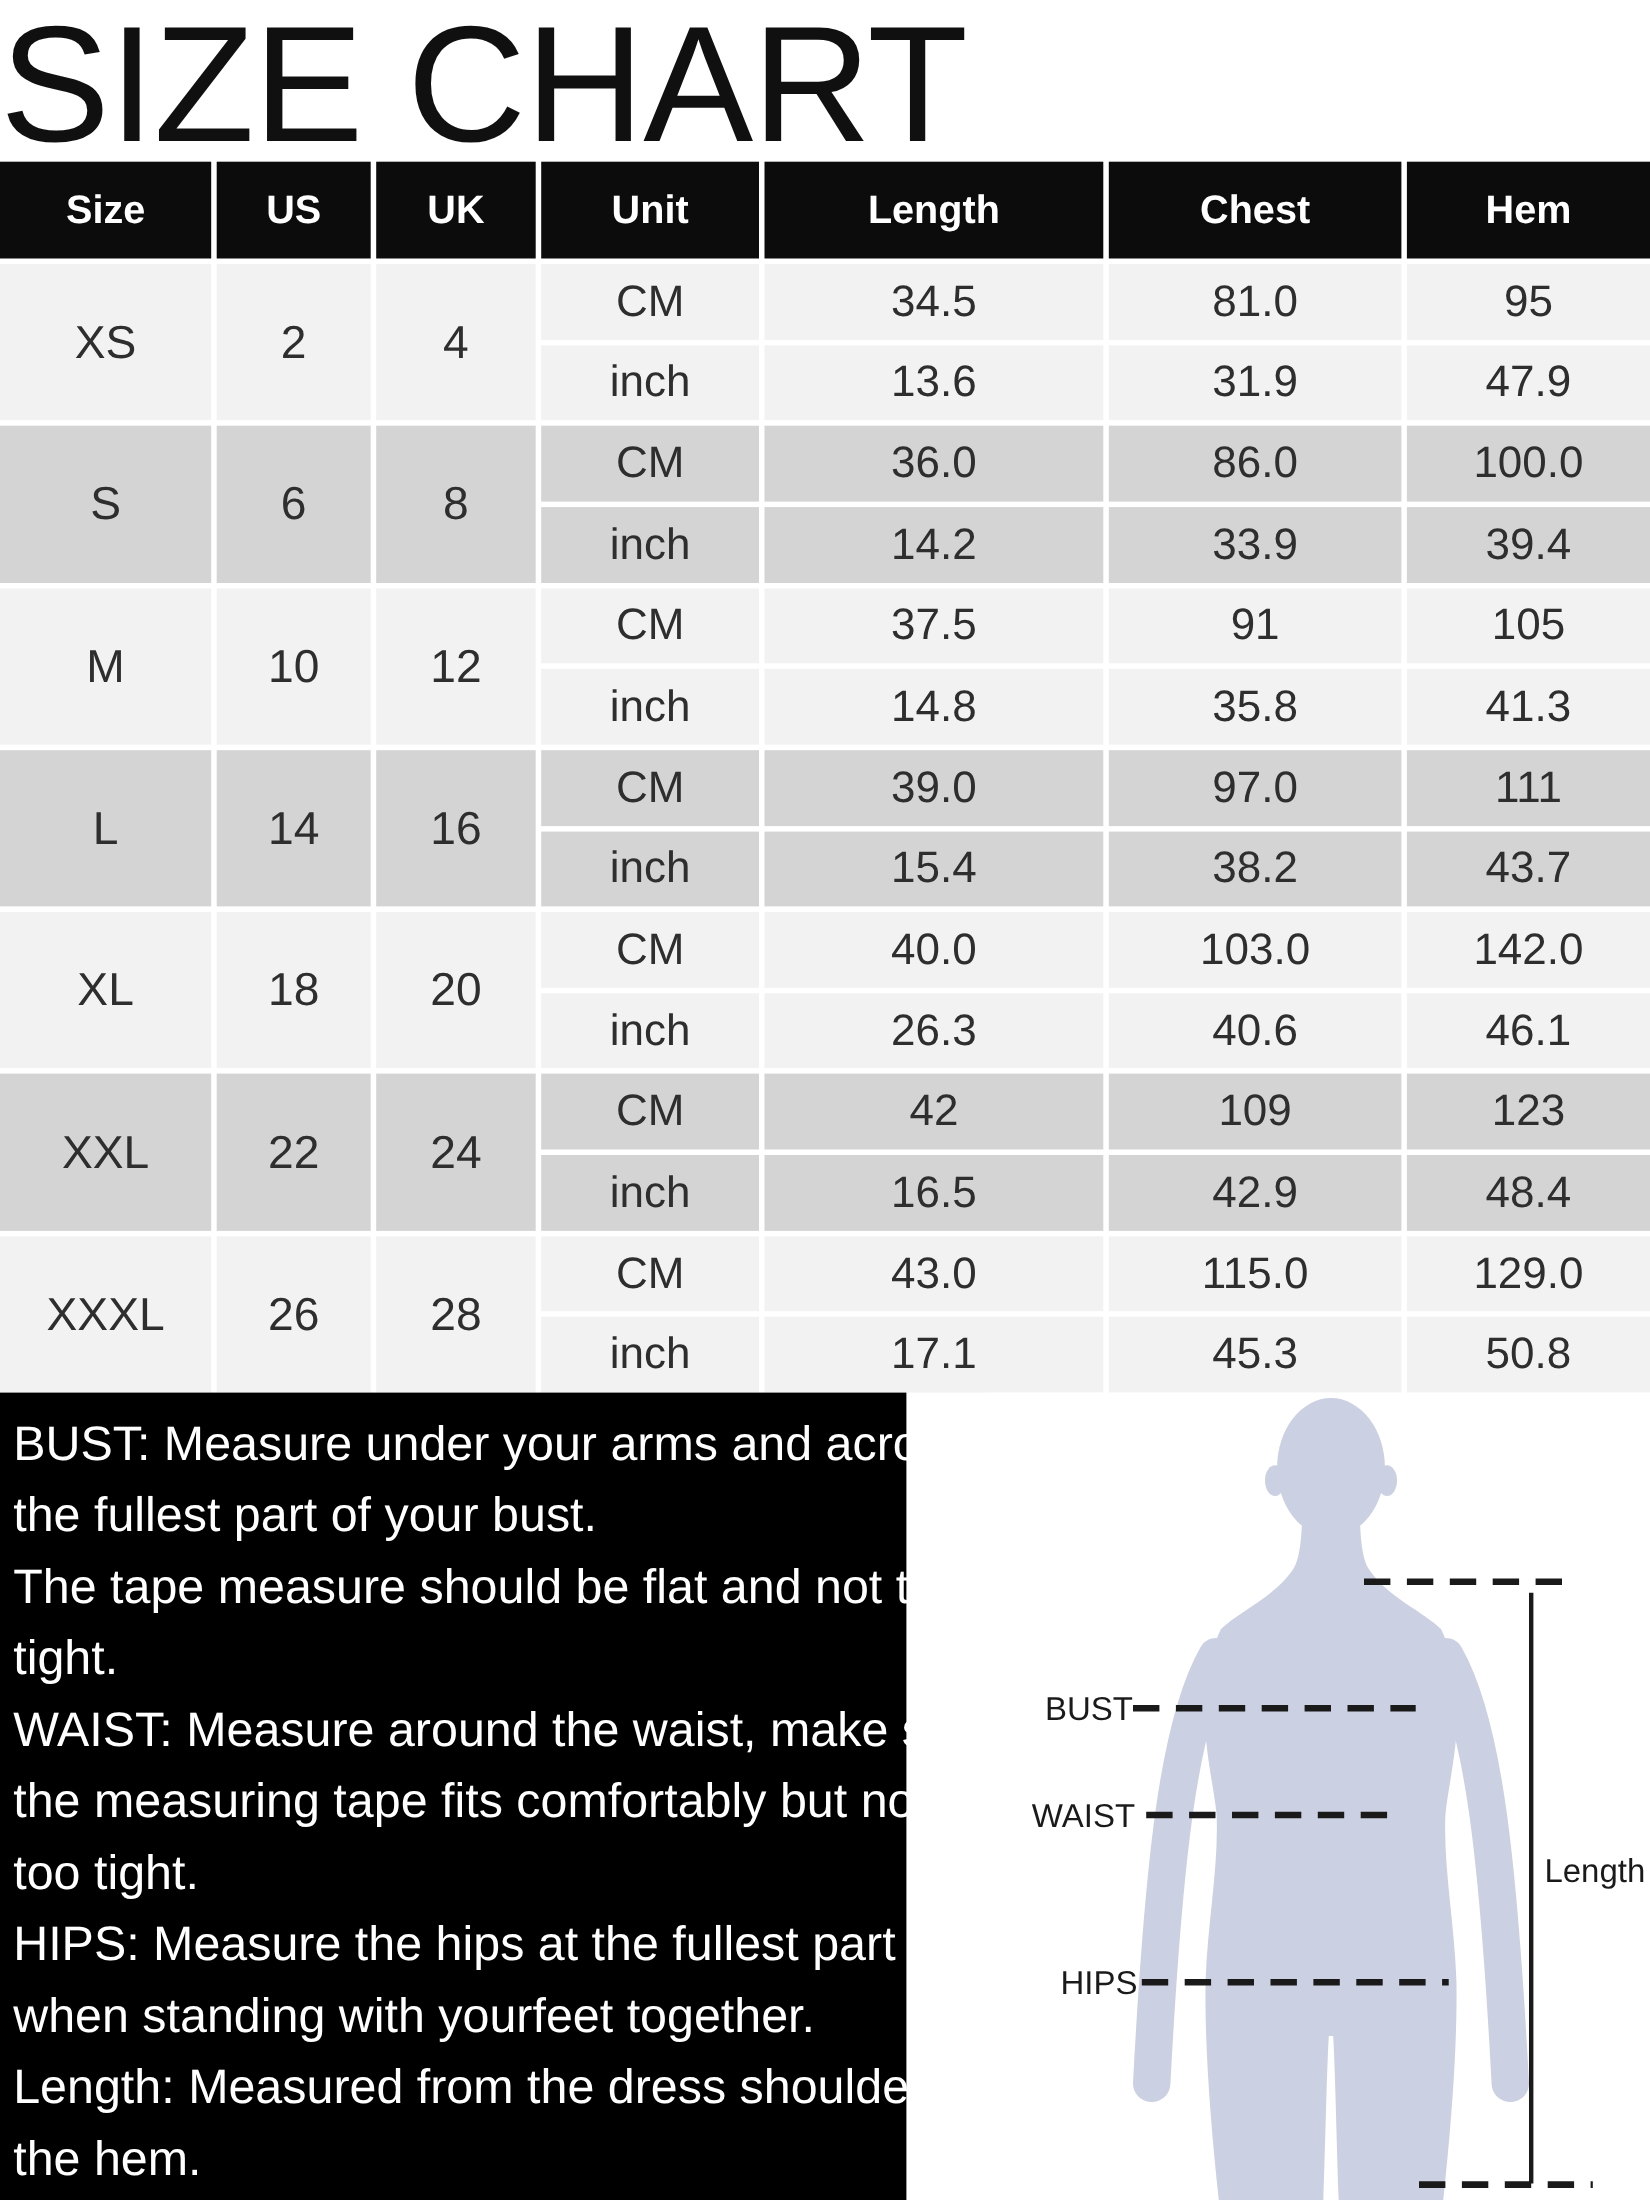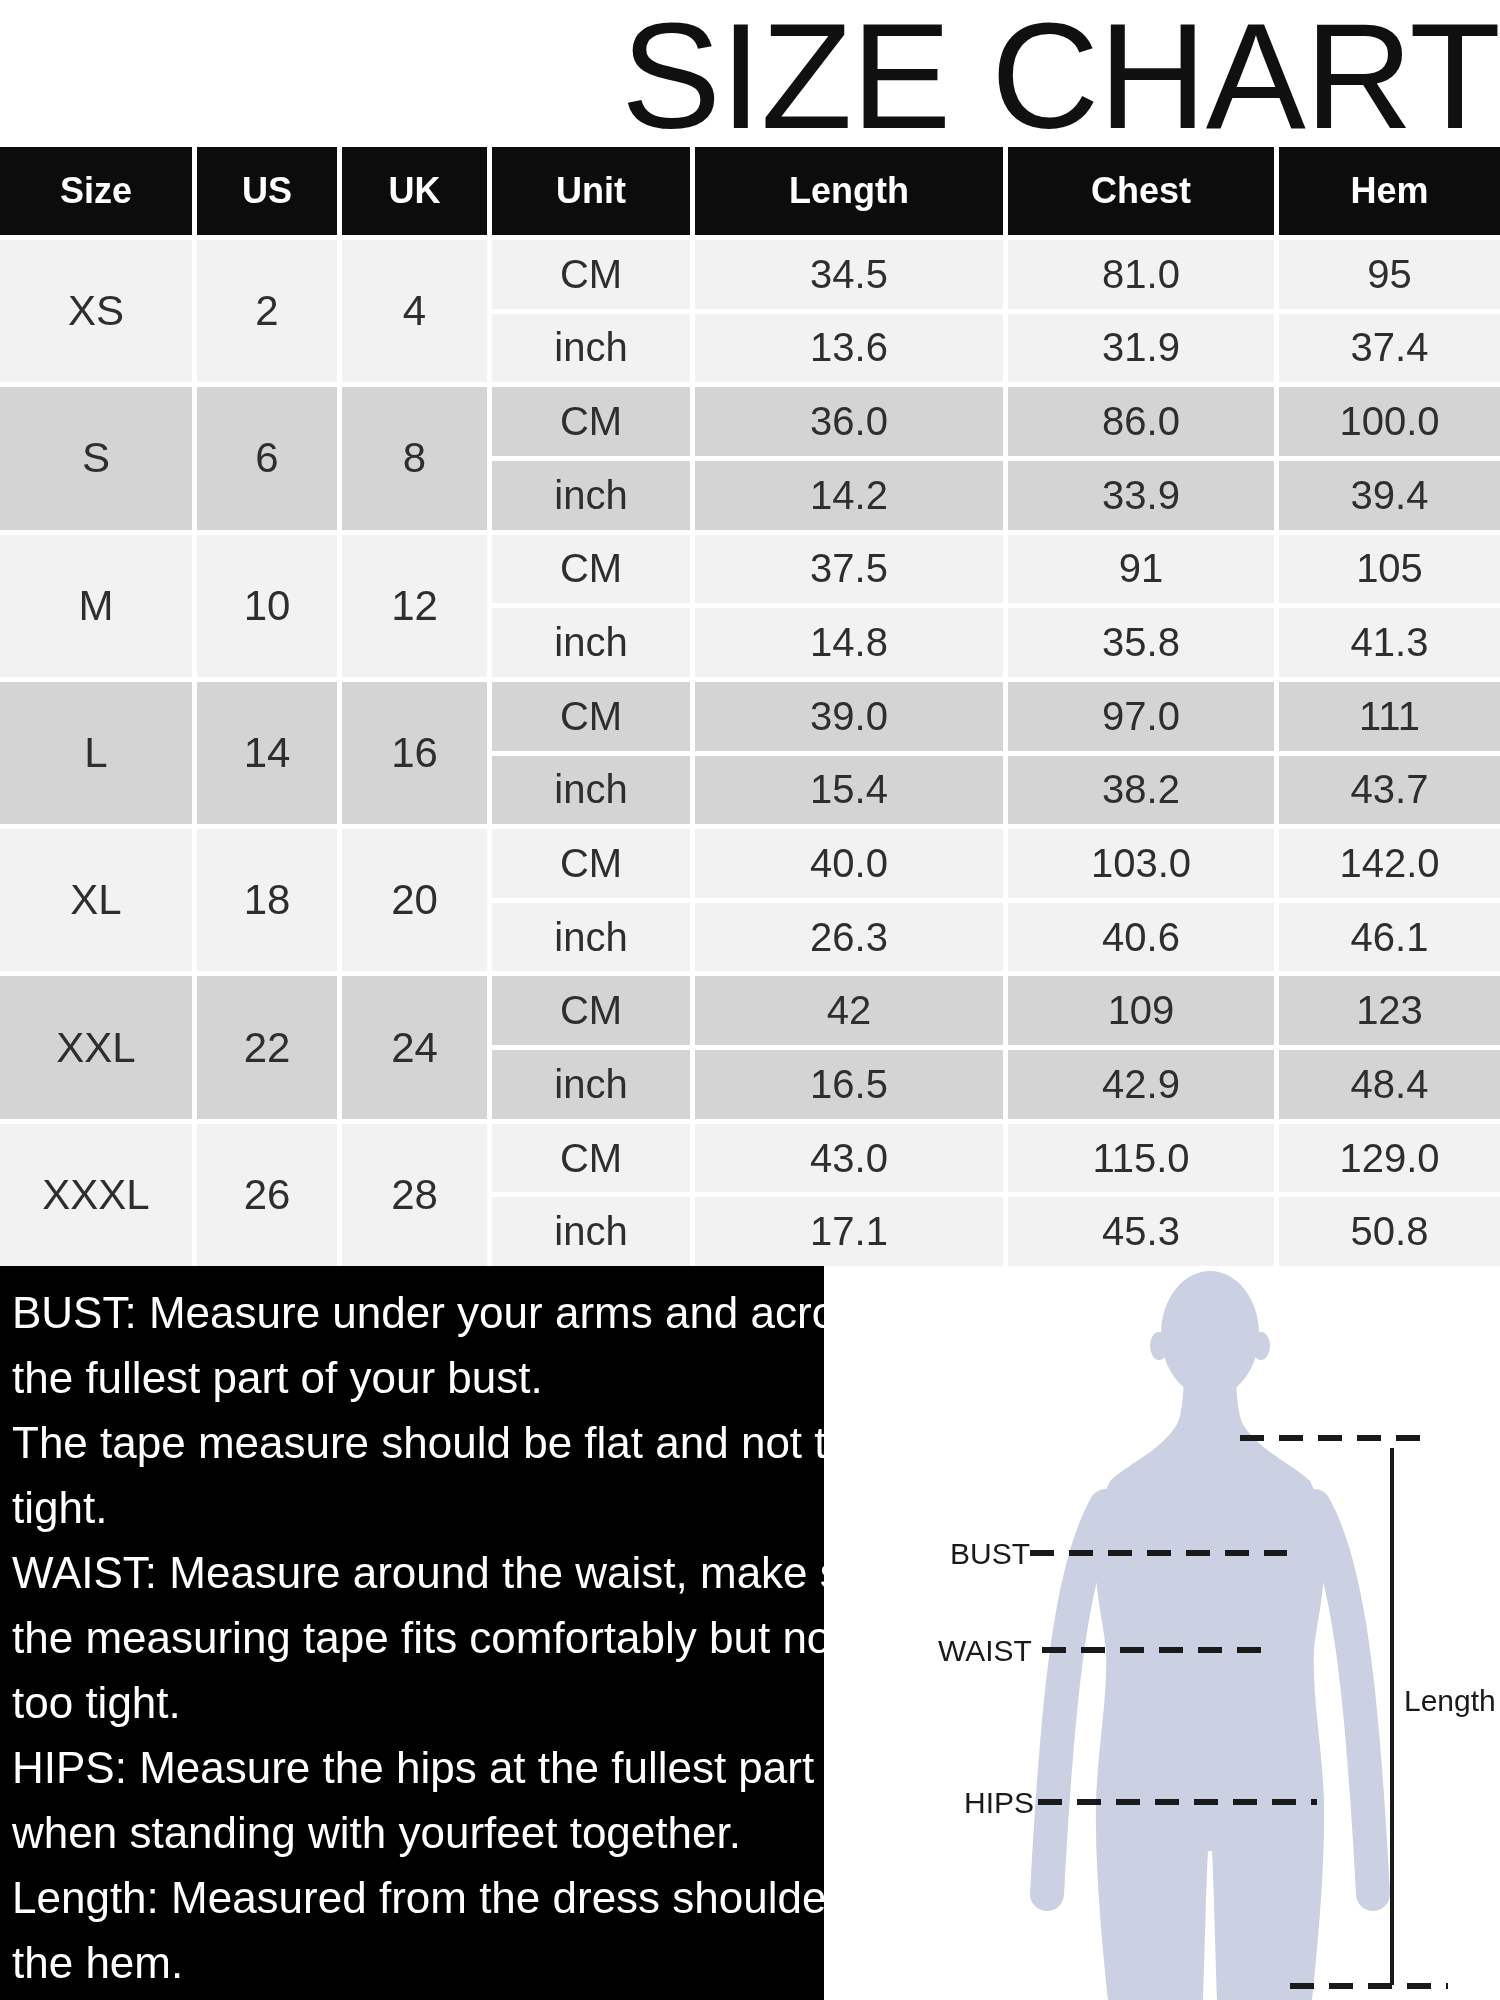--- a/index.html
+++ b/index.html
@@ -1,21 +1,21 @@
 <!DOCTYPE html>
 <html style="--header-bg: #0c0c0c; --row-light: #f2f2f2; --row-dark: #d4d4d4; --info-bg: #000000; --silhouette: #cbd0e2;"><head>
 <meta charset="utf-8">
 <style>
   html,body{margin:0;padding:0;background:#ffffff;}
   #page{position:relative;width:1500px;height:2000px;background:#ffffff;overflow:hidden;
         font-family:"Liberation Sans", sans-serif;}
 
   
   #title{position:absolute;left:0;top:6px;width:1500px;height:140px;
-         text-align:right;font-size:150px;font-weight:500;color:#101010;
+         text-align:left;font-size:150px;font-weight:500;color:#101010;
          letter-spacing:-1px;line-height:140px;white-space:nowrap;}
 
   
   #size-table{position:absolute;left:0;top:147px;width:1500px;height:1119px;
               display:grid;
               grid-template-columns:192px 140px 145px 198px 308px 266px 221px;
               grid-template-rows:88px repeat(14, 1fr);
               gap:5px;background:#ffffff;}
   .cell{display:flex;align-items:center;justify-content:center;
         font-size:40px;color:#2e2e2e;}
@@ -57,21 +57,21 @@
       <div class="cell light merged">XS</div>
       <div class="cell light merged">2</div>
       <div class="cell light merged">4</div>
       <div class="cell light">CM</div>
       <div class="cell light">34.5</div>
       <div class="cell light">81.0</div>
       <div class="cell light">95</div>
       <div class="cell light">inch</div>
       <div class="cell light">13.6</div>
       <div class="cell light">31.9</div>
-      <div class="cell light">37.4</div>
+      <div class="cell light">47.9</div>
       <div class="cell dark merged">S</div>
       <div class="cell dark merged">6</div>
       <div class="cell dark merged">8</div>
       <div class="cell dark">CM</div>
       <div class="cell dark">36.0</div>
       <div class="cell dark">86.0</div>
       <div class="cell dark">100.0</div>
       <div class="cell dark">inch</div>
       <div class="cell dark">14.2</div>
       <div class="cell dark">33.9</div>

